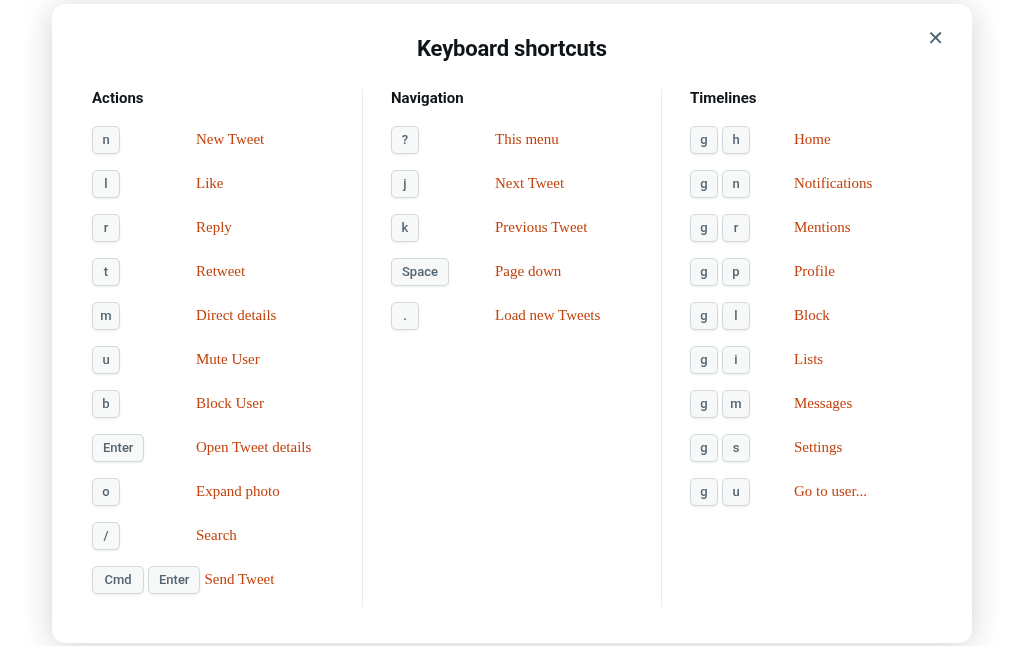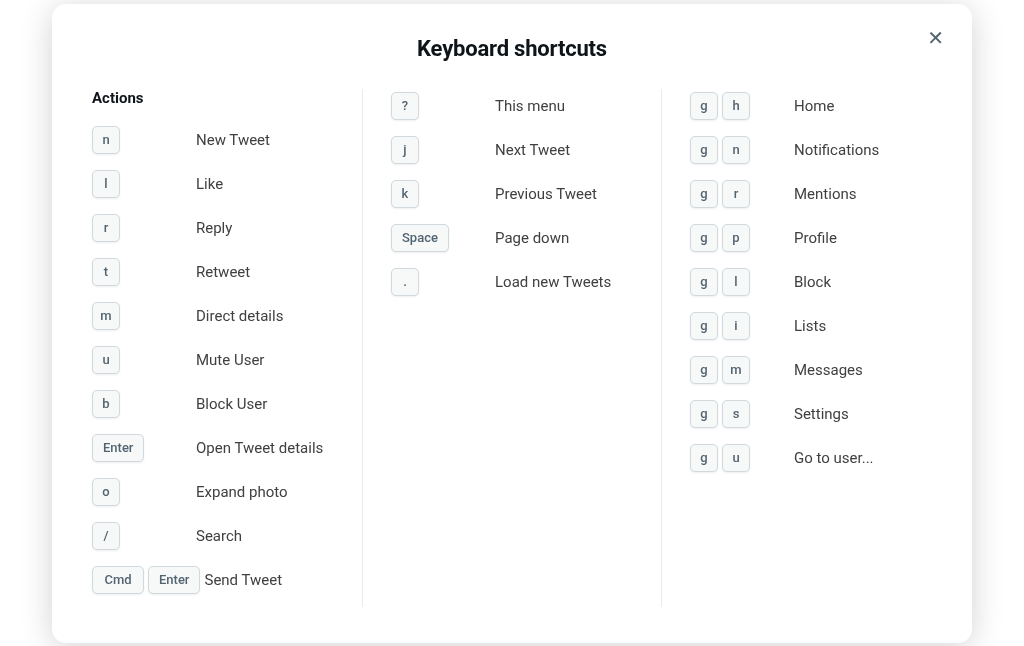--- a/index.html
+++ b/index.html
@@ -80,22 +80,23 @@
       min-height: 28px;
       font-weight: 500;
       box-shadow: 0 1px 2px rgba(0,0,0,0.07);
     }
     kbd.wide {
       padding: 3px 10px;
       min-width: 52px;
     }
     .shortcut-label {
       font-size: 15px;
-      color: #404040;
+      color: #c2410c;
       margin-left: 4px;
+      font-family: Liberation Serif, serif;
     }
     .divider {
       width: 1px;
       background: #e8ecef;
       margin: 0 24px;
     }
   </style>
 </head>
 <body>
 
@@ -174,20 +175,21 @@
               <kbd class="wide">Enter</kbd>
             </div>
             <span class="shortcut-label">Send Tweet</span>
           </div>
         </div>
     </div>
 
     <div class="divider"></div>
 
     <div class="col">
+      <div class="col-header">Navigation</div>
       <div id="navigation-list">
           <div class="shortcut-row">
             <div class="keys">
               <kbd>?</kbd>
             </div>
             <span class="shortcut-label">This menu</span>
           </div>
           <div class="shortcut-row">
             <div class="keys">
               <kbd>j</kbd>
@@ -211,20 +213,21 @@
               <kbd>.</kbd>
             </div>
             <span class="shortcut-label">Load new Tweets</span>
           </div>
         </div>
     </div>
 
     <div class="divider"></div>
 
     <div class="col">
+      <div class="col-header">Timelines</div>
       <div id="timelines-list">
           <div class="shortcut-row">
             <div class="keys">
               <kbd>g</kbd>
               <kbd>h</kbd>
             </div>
             <span class="shortcut-label">Home</span>
           </div>
           <div class="shortcut-row">
             <div class="keys">

